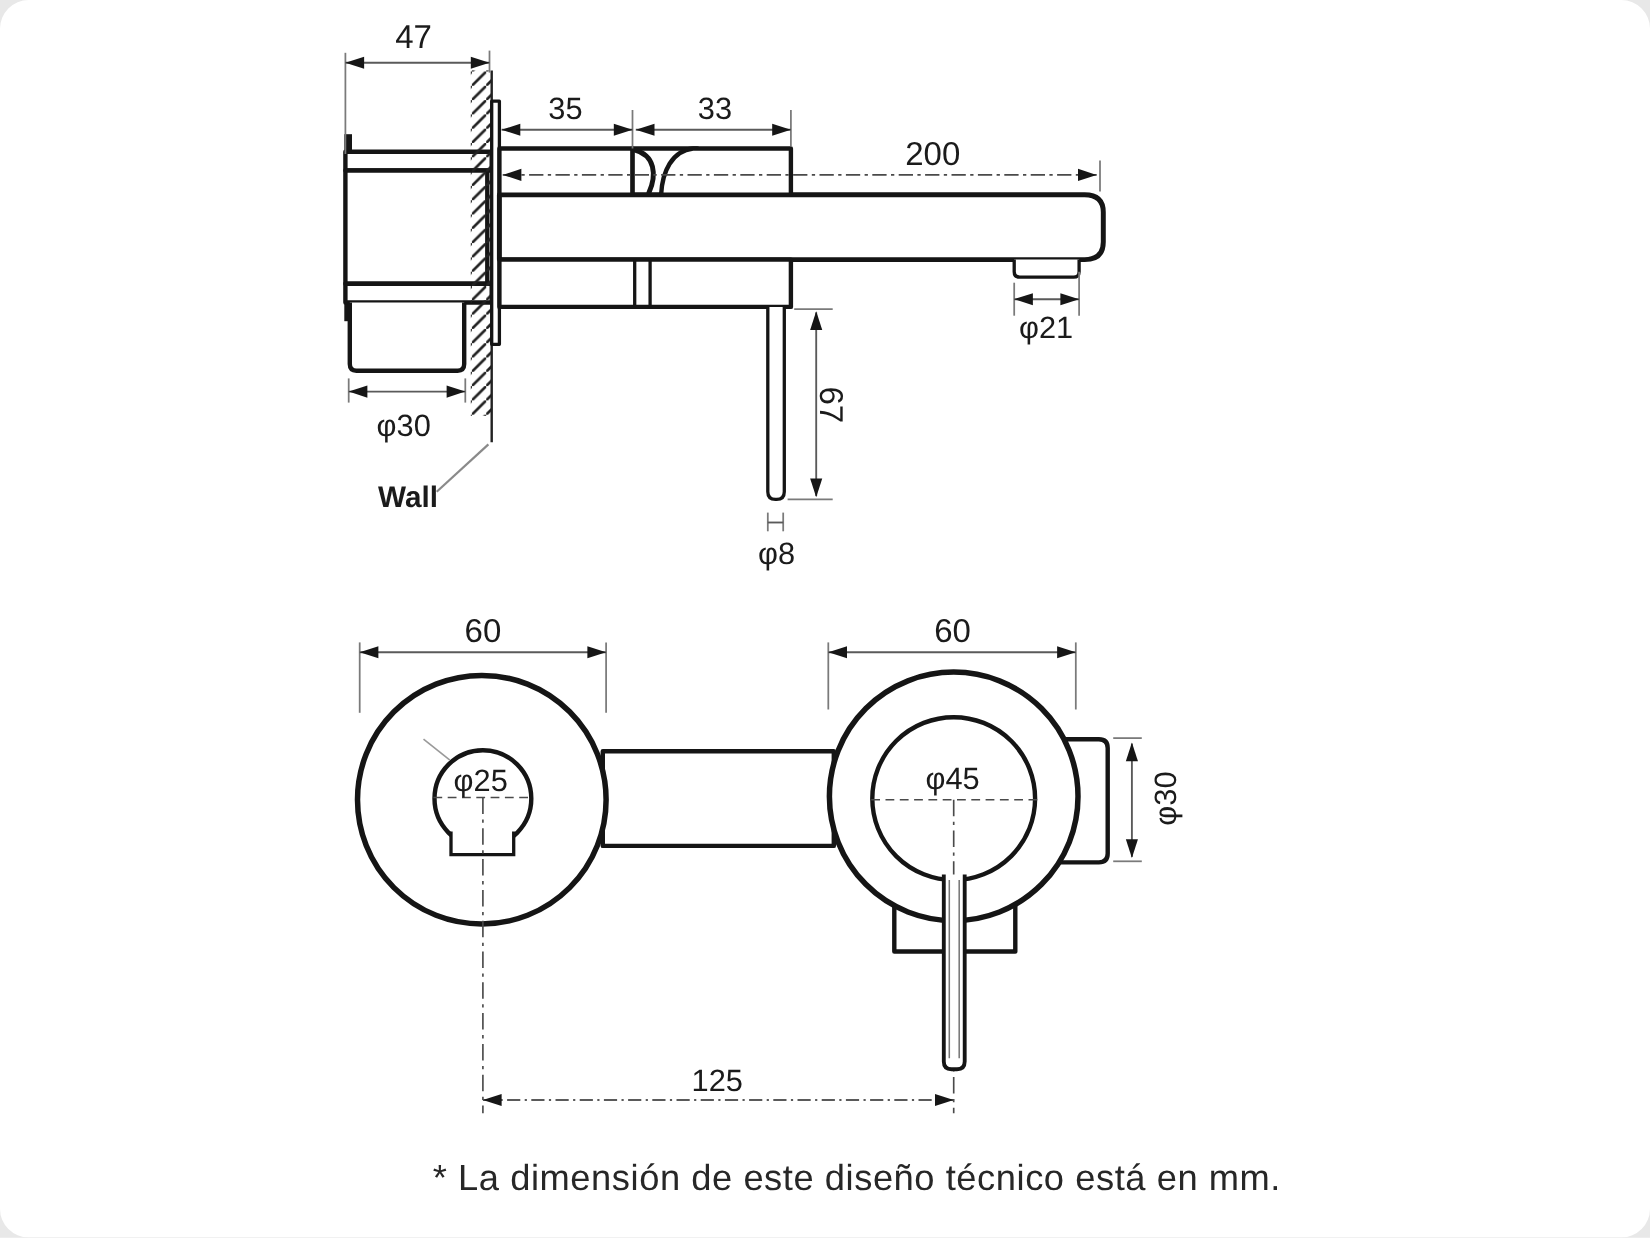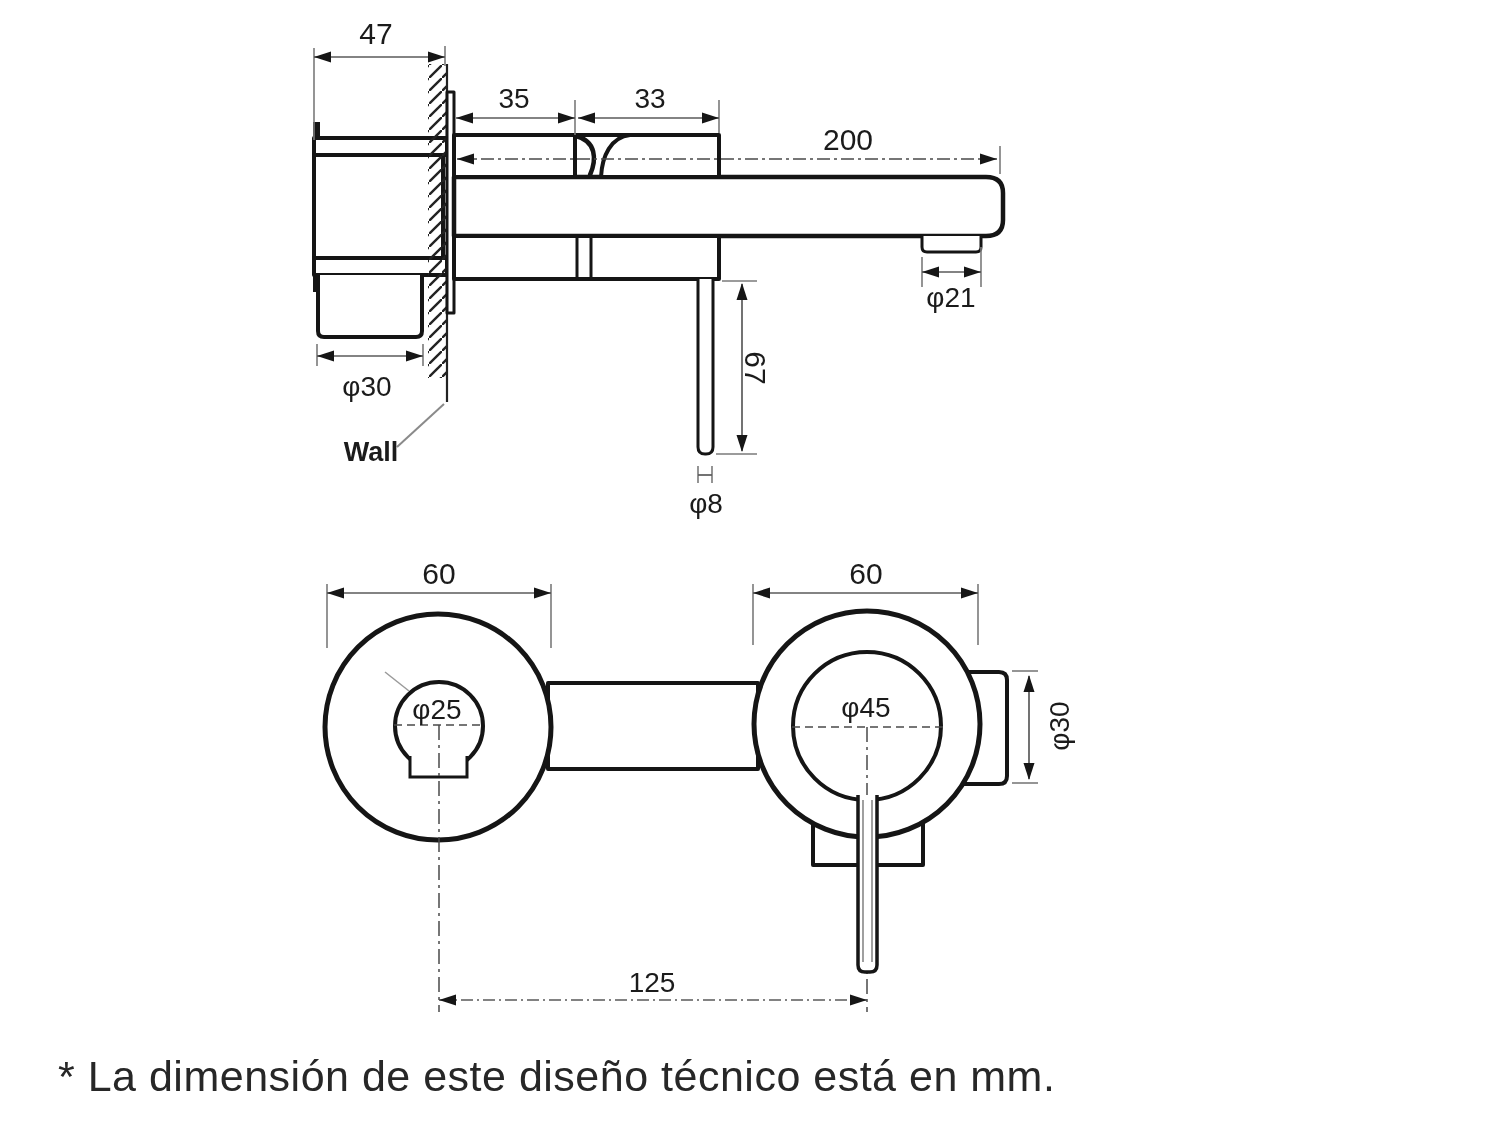--- a/index.html
+++ b/index.html
@@ -1,29 +1,29 @@
 <!DOCTYPE html>
 <html><head>
 <meta charset="utf-8">
 <style>
   html,body{margin:0;padding:0;background:#e8e8e8;}
   #page{position:relative;width:1500px;height:1125px;background:#ffffff;margin:0 auto;
-        font-family:"Liberation Sans",sans-serif;overflow:hidden;}
+        font-family:"Liberation Sans",sans-serif;overflow:hidden;border-radius:26px;}
   svg{position:absolute;left:0;top:0;}
   .outline{fill:#ffffff;stroke:#151515;stroke-width:4;stroke-linejoin:round;}
   .outline-thin{fill:#ffffff;stroke:#151515;stroke-width:3;stroke-linejoin:round;}
   .edge{stroke:#151515;stroke-width:4;fill:none;stroke-linecap:round;}
   .dimline{stroke:#5a5a5a;stroke-width:1.7;fill:none;}
   .extline{stroke:#7a7a7a;stroke-width:1.6;fill:none;}
   .centerline{stroke:#4a4a4a;stroke-width:1.5;fill:none;}
   .arrow{fill:#161616;stroke:none;}
   .dimtext{fill:#1b1b1b;font-family:"Liberation Sans",sans-serif;font-size:28px;}
   .dimtext-lg{fill:#1b1b1b;font-family:"Liberation Sans",sans-serif;font-size:30px;}
-  #footnote{position:absolute;top:1052px;left:58px;right:0;
-            font-size:43px;color:#272727;letter-spacing:0.5px;}
+  #footnote{position:absolute;top:1052px;left:58px;right:0;text-align:center;
+            font-size:33px;color:#272727;letter-spacing:0.5px;}
 </style>
 </head>
 <body>
 
 <div id="page">
 <svg width="1500" height="1125" viewBox="0 0 1500 1125">
 
   <defs>
     <pattern id="hatch" width="13" height="13" patternUnits="userSpaceOnUse">
       <path d="M0,13 L13,0" stroke="#222" stroke-width="2.4"></path>

